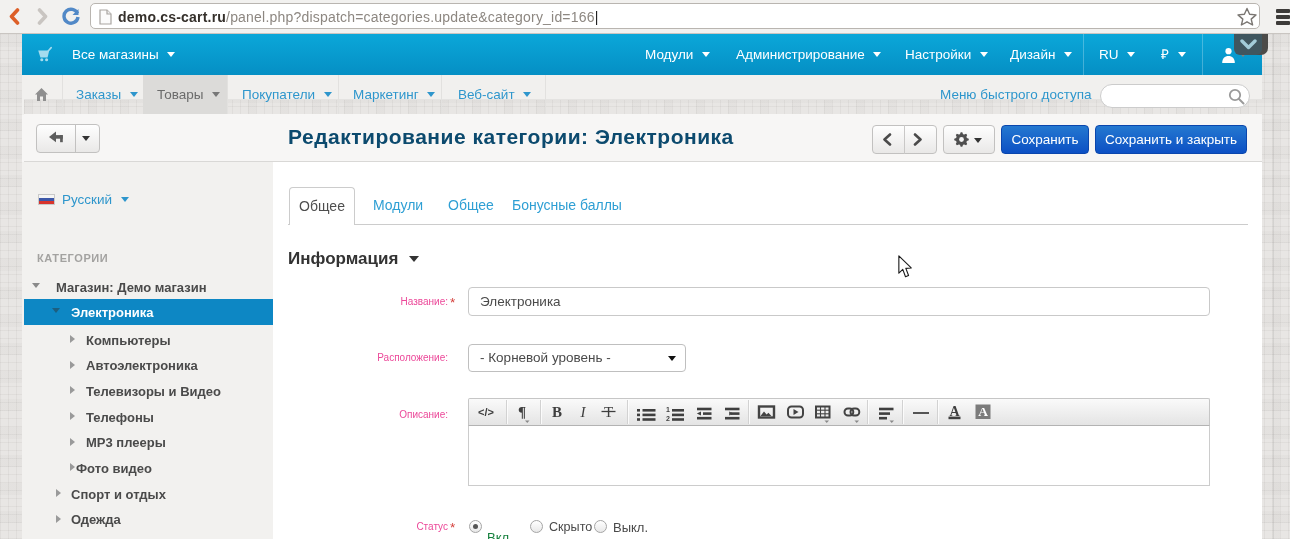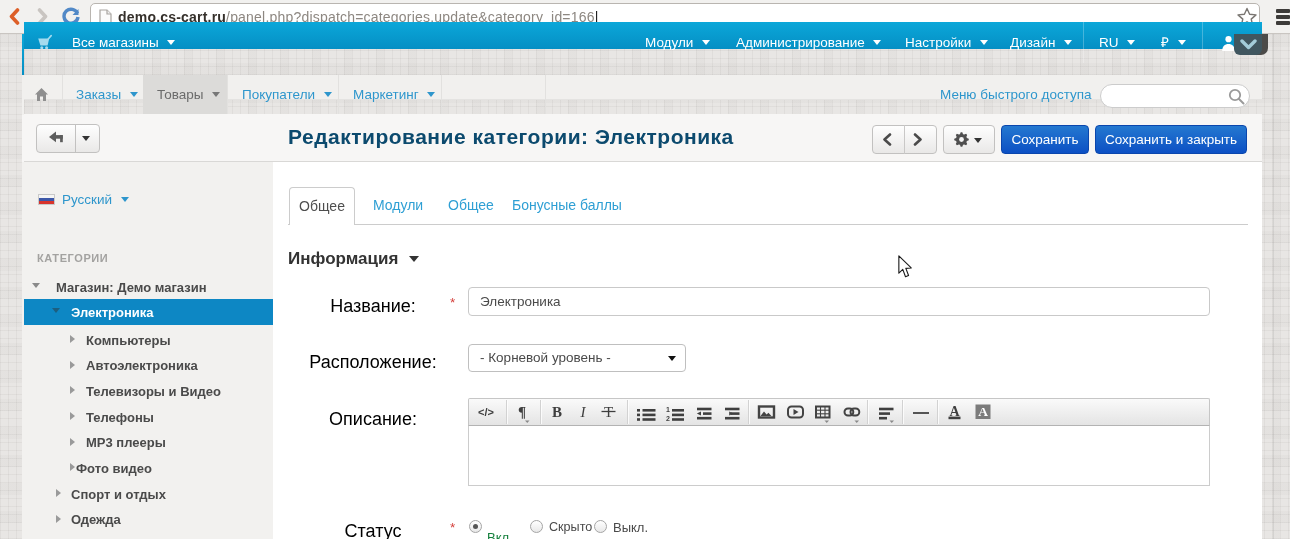--- a/index.html
+++ b/index.html
@@ -16,21 +16,21 @@
 }
 .abs { position:absolute; }
 
 
 #chrome { position:absolute; left:0; top:0; width:1290px; height:34px; background:#f2f1ef; border-bottom:1px solid #c9c5c1; }
 #urlbar { position:absolute; left:90px; top:3px; width:1170px; height:26px; background:#fff; border:1px solid #b9b5b0; border-radius:5px; }
 #urltext { position:absolute; left:27px; top:5px; font-size:14px; letter-spacing:0.2px; color:#8d8781; white-space:nowrap; }
 #urltext b { color:#35302b; font-weight:bold; }
 
 
-#topbar { position:absolute; left:24px; top:22px; width:1238px; height:27px; background:linear-gradient(#0ba7d9,#058fc4); }
+#topbar { position:absolute; left:24px; top:34px; width:1238px; height:41px; background:linear-gradient(#0ba7d9,#058fc4); }
 .tb-item { position:absolute; top:0; height:41px; line-height:41px; color:#fff; font-size:13.5px; white-space:nowrap; }
 .caret-w { display:inline-block; width:0; height:0; border-left:4.5px solid transparent; border-right:4.5px solid transparent; border-top:5px solid #fff; vertical-align:middle; margin-left:5px; margin-top:-1px; }
 .tb-sep { position:absolute; top:0; width:1px; height:41px; background:rgba(255,255,255,0.25); }
 
 
 #nav2 { position:absolute; left:24px; top:75px; width:1238px; height:25px; background:#f1f0ee; border-bottom:1px solid #e4e3e1; }
 .n2-sep { position:absolute; top:0; width:1px; height:39px; background:#e2e1df; }
 .n2-item { position:absolute; top:0; height:39px; line-height:39px; font-size:13.5px; color:#2e96cc; white-space:nowrap; }
 .caret-b { display:inline-block; width:0; height:0; border-left:4.5px solid transparent; border-right:4.5px solid transparent; border-top:5px solid #2e96cc; vertical-align:middle; margin-left:5px; margin-top:-1px; }
 .caret-g { display:inline-block; width:0; height:0; border-left:4.5px solid transparent; border-right:4.5px solid transparent; border-top:5px solid #777; vertical-align:middle; margin-left:5px; margin-top:-1px; }
@@ -43,21 +43,21 @@
 
 
 #sidebar { position:absolute; left:24px; top:162px; width:249px; height:377px; background:#f2f1ef; }
 .tree-row { position:absolute; font-size:13px; font-weight:bold; color:#4a4a4a; white-space:nowrap; }
 .tr-caret-r { position:absolute; width:0; height:0; border-top:4.5px solid transparent; border-bottom:4.5px solid transparent; border-left:5px solid #9a9a9a; }
 .tr-caret-d { position:absolute; width:0; height:0; border-left:4.5px solid transparent; border-right:4.5px solid transparent; border-top:5px solid #8a8a8a; }
 
 
 #main { position:absolute; left:273px; top:162px; width:989px; height:377px; background:#fff; }
 .tab-link { position:absolute; top:187px; height:37px; line-height:37px; font-size:14px; color:#2e9fd4; white-space:nowrap; }
-label.f { position:absolute; font-size:18px; color:#000000; text-align:center; white-space:nowrap; }
+label.f { position:absolute; font-size:10px; color:#ec4899; text-align:right; white-space:nowrap; }
 .red { color:#d43f3a; }
 </style>
 </head>
 <body>
 
 <div id="chrome">
   <svg class="abs" style="left:8px;top:8px" width="12" height="17" viewBox="0 0 12 17">
       <path d="M9.5 2 L3.5 8.5 L9.5 15" stroke="#dd5f28" stroke-width="3.6" fill="none" stroke-linecap="round" stroke-linejoin="round"></path>
     </svg>
   <svg class="abs" style="left:37px;top:8px" width="12" height="17" viewBox="0 0 12 17">
@@ -117,20 +117,21 @@
     </svg>
   <div class="n2-sep" style="left:38px"></div>
   <div class="n2-item" style="left:52px">Заказы <span class="caret-b"></span></div>
   <div class="abs" style="left:119px;top:0;width:84px;height:39px;background:#dcdbd9"></div>
   <div class="n2-item" style="left:133px;color:#6b6b6b">Товары <span class="caret-g"></span></div>
   <div class="n2-sep" style="left:203px"></div>
   <div class="n2-item" style="left:218px">Покупатели <span class="caret-b"></span></div>
   <div class="n2-sep" style="left:314px"></div>
   <div class="n2-item" style="left:329px">Маркетинг <span class="caret-b"></span></div>
   <div class="n2-sep" style="left:417px"></div>
+  <div class="n2-item" style="left:434px">Веб-сайт <span class="caret-b"></span></div>
   <div class="n2-sep" style="left:521px"></div>
   <div class="n2-item" style="left:916px;color:#2e96cc">Меню быстрого доступа</div>
   <div class="abs" style="left:1076px;top:9px;width:150px;height:24px;background:#fff;border:1px solid #ccc;border-radius:13px"></div>
   <svg class="abs" style="left:1204px;top:13px" width="17" height="17" viewBox="0 0 17 17">
       <circle cx="7" cy="7" r="5.2" stroke="#9a9a9a" stroke-width="1.8" fill="none"></circle>
       <path d="M11 11 L15.5 15.5" stroke="#9a9a9a" stroke-width="2" stroke-linecap="round"></path>
     </svg>
 </div>
 
 <div id="hdr">

